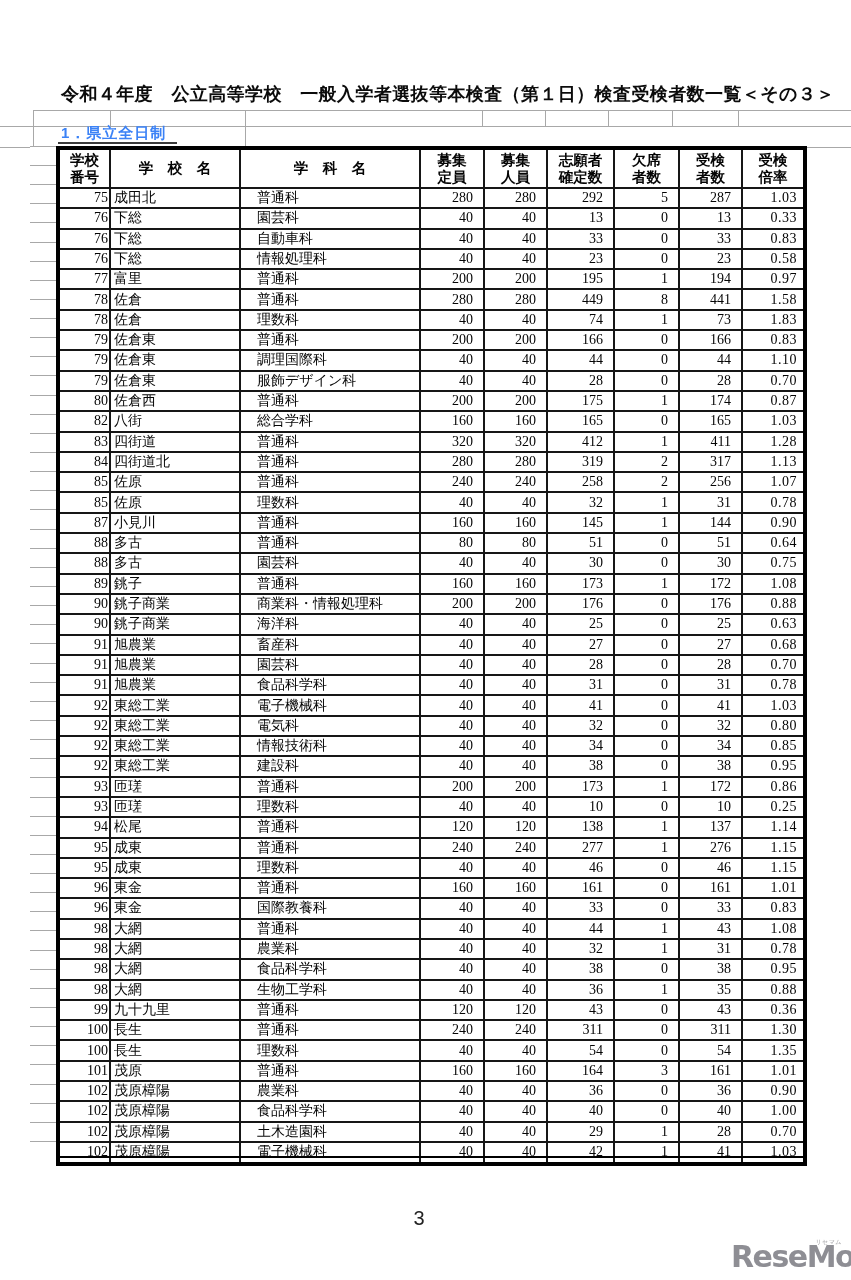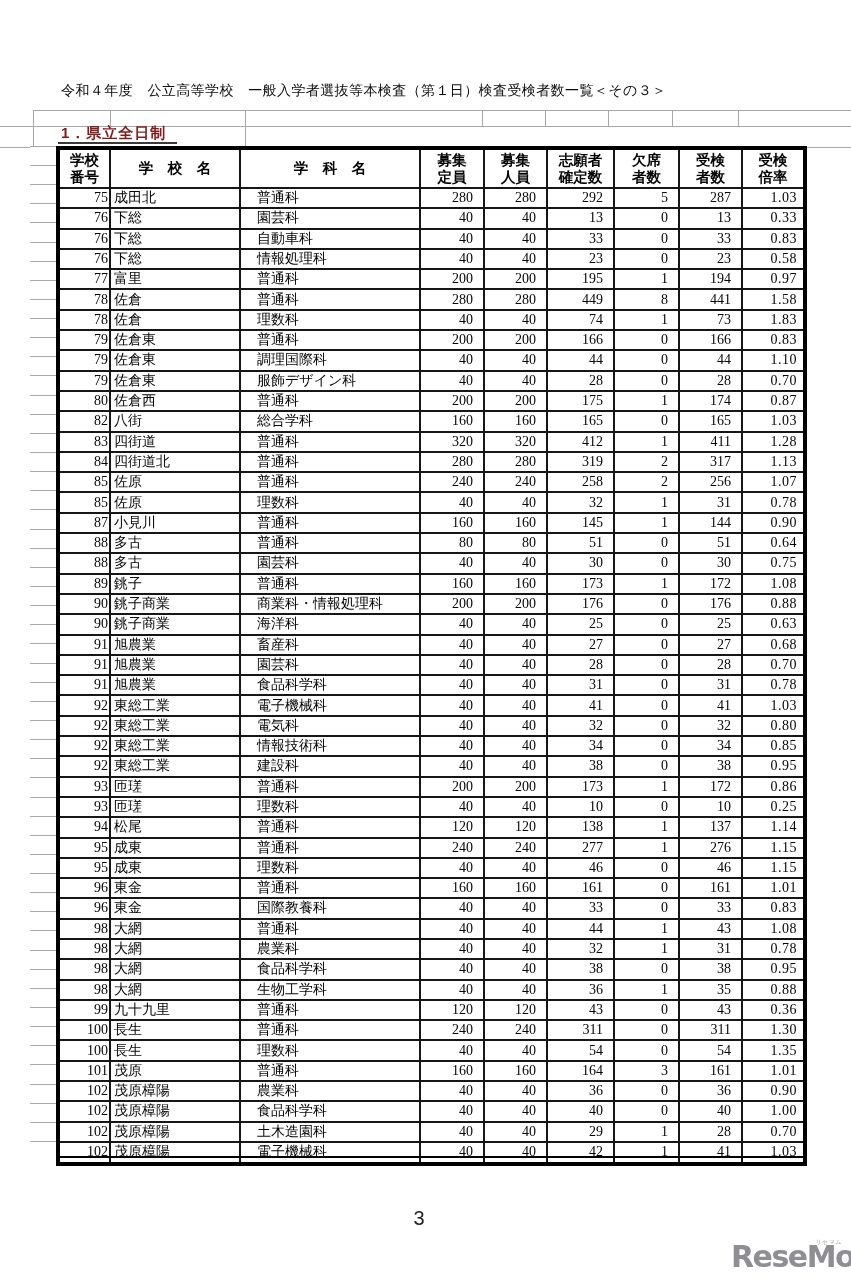--- a/index.html
+++ b/index.html
@@ -3,27 +3,27 @@
 <meta charset="utf-8">
 <style>
   html,body{margin:0;padding:0;}
   body{
     width:851px;height:1280px;position:relative;background:#ffffff;
     font-family:"Liberation Sans",sans-serif;color:#111;
     overflow:hidden;
   }
   .title{
     position:absolute;left:61px;top:82px;
-    font-size:14px;font-weight:normal;letter-spacing:0.4px;white-space:nowrap;
+    font-size:18px;font-weight:bold;letter-spacing:0.4px;white-space:nowrap;
     color:#0b0b0b;
   }
   .section-label{
     position:absolute;left:61px;top:124px;
     font-size:15px;font-weight:bold;letter-spacing:1px;white-space:nowrap;
-    color:#7f1d1d;
+    color:#3b82f6;
   }
   
   .gl{position:absolute;background:#a8a8a8;}
   .gl-dark{position:absolute;background:#3a3a3a;}
   
   table.exam{
     position:absolute;left:56px;top:146px;
     width:748px;height:1020px;
     border-collapse:collapse;table-layout:fixed;
     font-family:"Liberation Serif",serif;

